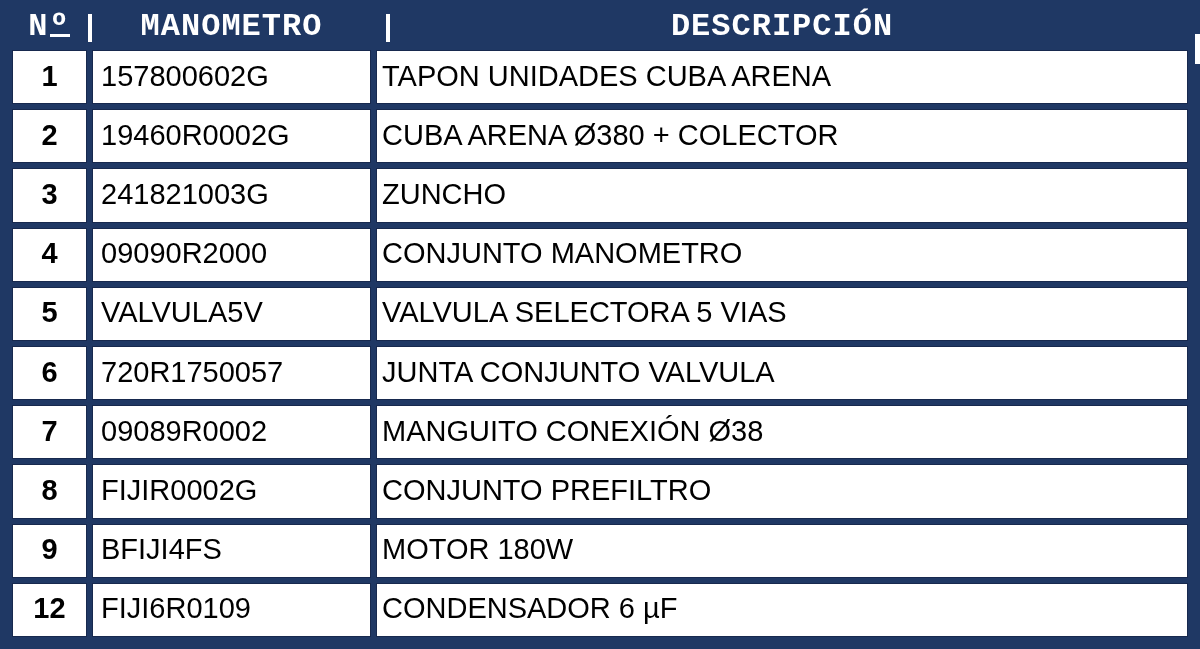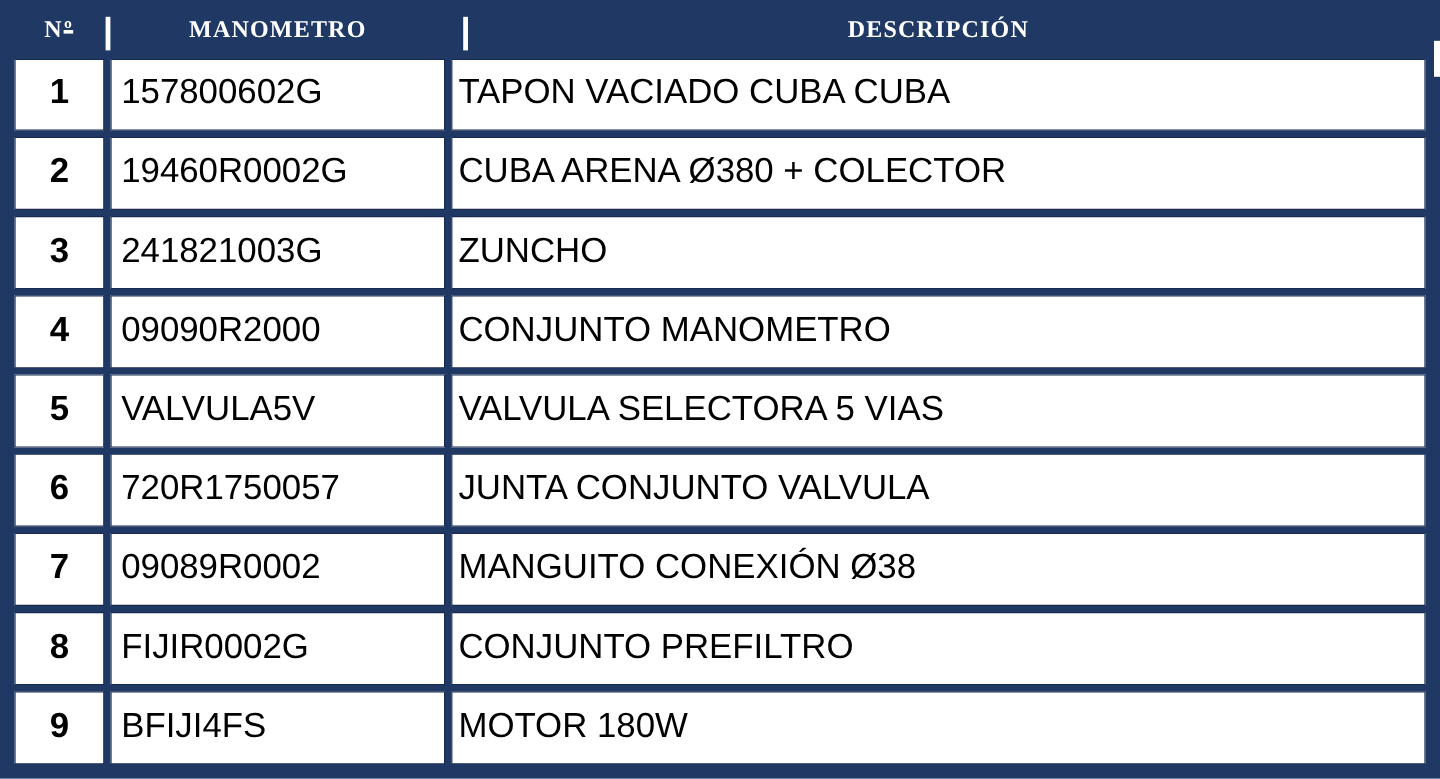--- a/index.html
+++ b/index.html
@@ -25,23 +25,23 @@
   col.c1{width:80px;}
   col.c2{width:284px;}
   col.c3{width:auto;}
   thead th{
     height:38px;
     position:relative;
     padding:0;
     border:0;
     background:var(--navy);
     color:var(--white);
-    font-family:Liberation Serif, serif;
+    font-family:Liberation Mono, monospace;
     font-weight:bold;
-    font-size:20px;
+    font-size:32px;
     letter-spacing:1px;
     vertical-align:middle;
     white-space:nowrap;
   }
   tbody td{
     background:var(--white);
     border:5px solid var(--navy);
     box-shadow:inset 0 0 0 1px var(--edge);
     color:var(--ink);
     font-family:"Liberation Sans", sans-serif;
@@ -97,21 +97,21 @@
       <tr>
         <th class="h-num"><span>N</span><span class="ord">º</span></th>
         <th class="h-ref"><span class="hdiv"></span><span>MANOMETRO</span></th>
         <th class="h-desc"><span class="hdiv"></span><span>DESCRIPCIÓN</span><span class="hdiv-right"></span></th>
       </tr>
     </thead>
     <tbody id="rows-body">
         <tr>
     <td class="c-num">1</td>
     <td class="c-ref">157800602G</td>
-    <td class="c-desc">TAPON VACIADO CUBA CUBA</td>
+    <td class="c-desc">TAPON UNIDADES CUBA ARENA</td>
   </tr>
         <tr>
     <td class="c-num">2</td>
     <td class="c-ref">19460R0002G</td>
     <td class="c-desc">CUBA ARENA Ø380 + COLECTOR</td>
   </tr>
         <tr>
     <td class="c-num">3</td>
     <td class="c-ref">241821003G</td>
     <td class="c-desc">ZUNCHO</td>
@@ -139,15 +139,20 @@
         <tr>
     <td class="c-num">8</td>
     <td class="c-ref">FIJIR0002G</td>
     <td class="c-desc">CONJUNTO PREFILTRO</td>
   </tr>
         <tr>
     <td class="c-num">9</td>
     <td class="c-ref">BFIJI4FS</td>
     <td class="c-desc">MOTOR 180W</td>
   </tr>
+        <tr>
+    <td class="c-num">12</td>
+    <td class="c-ref">FIJI6R0109</td>
+    <td class="c-desc">CONDENSADOR 6 µF</td>
+  </tr>
       </tbody>
   </table>
 </div>
 
 </body></html>

